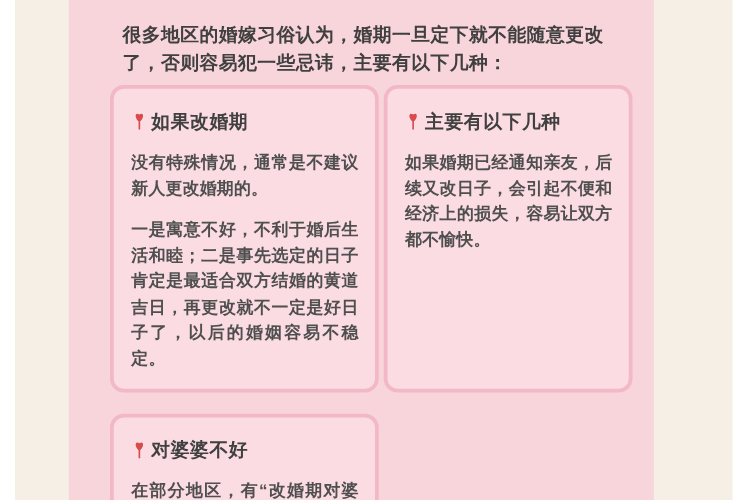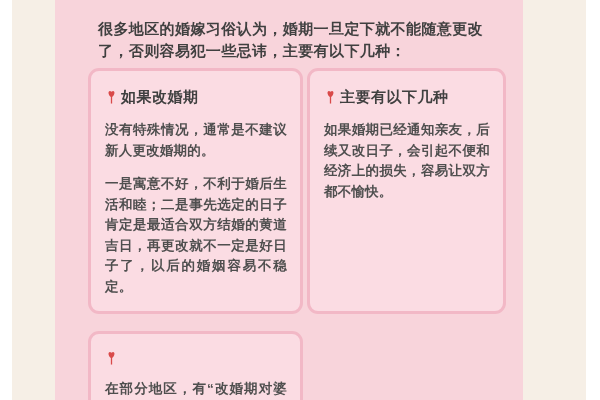--- a/index.html
+++ b/index.html
@@ -111,17 +111,18 @@
   </div>
 
   <div class="card tall">
     <div class="card-title">
       <span class="icon">
         <svg width="13" height="17" viewBox="0 0 24 30">
           <path d="M12 28 L12 16" stroke="#d94a4a" stroke-width="2.4" fill="none"></path>
           <path d="M12 17 C 3.5 10.5, 6 1.5, 12 6 C 18 1.5, 20.5 10.5, 12 17 Z" fill="#d94a4a"></path>
         </svg>
       </span>
+      <span>对婆婆不好</span>
     </div>
     <p>在部分地区，有“改婚期对婆婆不利”的说法，意思是如果随便更改结婚日期，容易影响婆婆的运势，今后生活会不大顺利。</p>
   </div>
 
 </div>
 
 </body></html>

